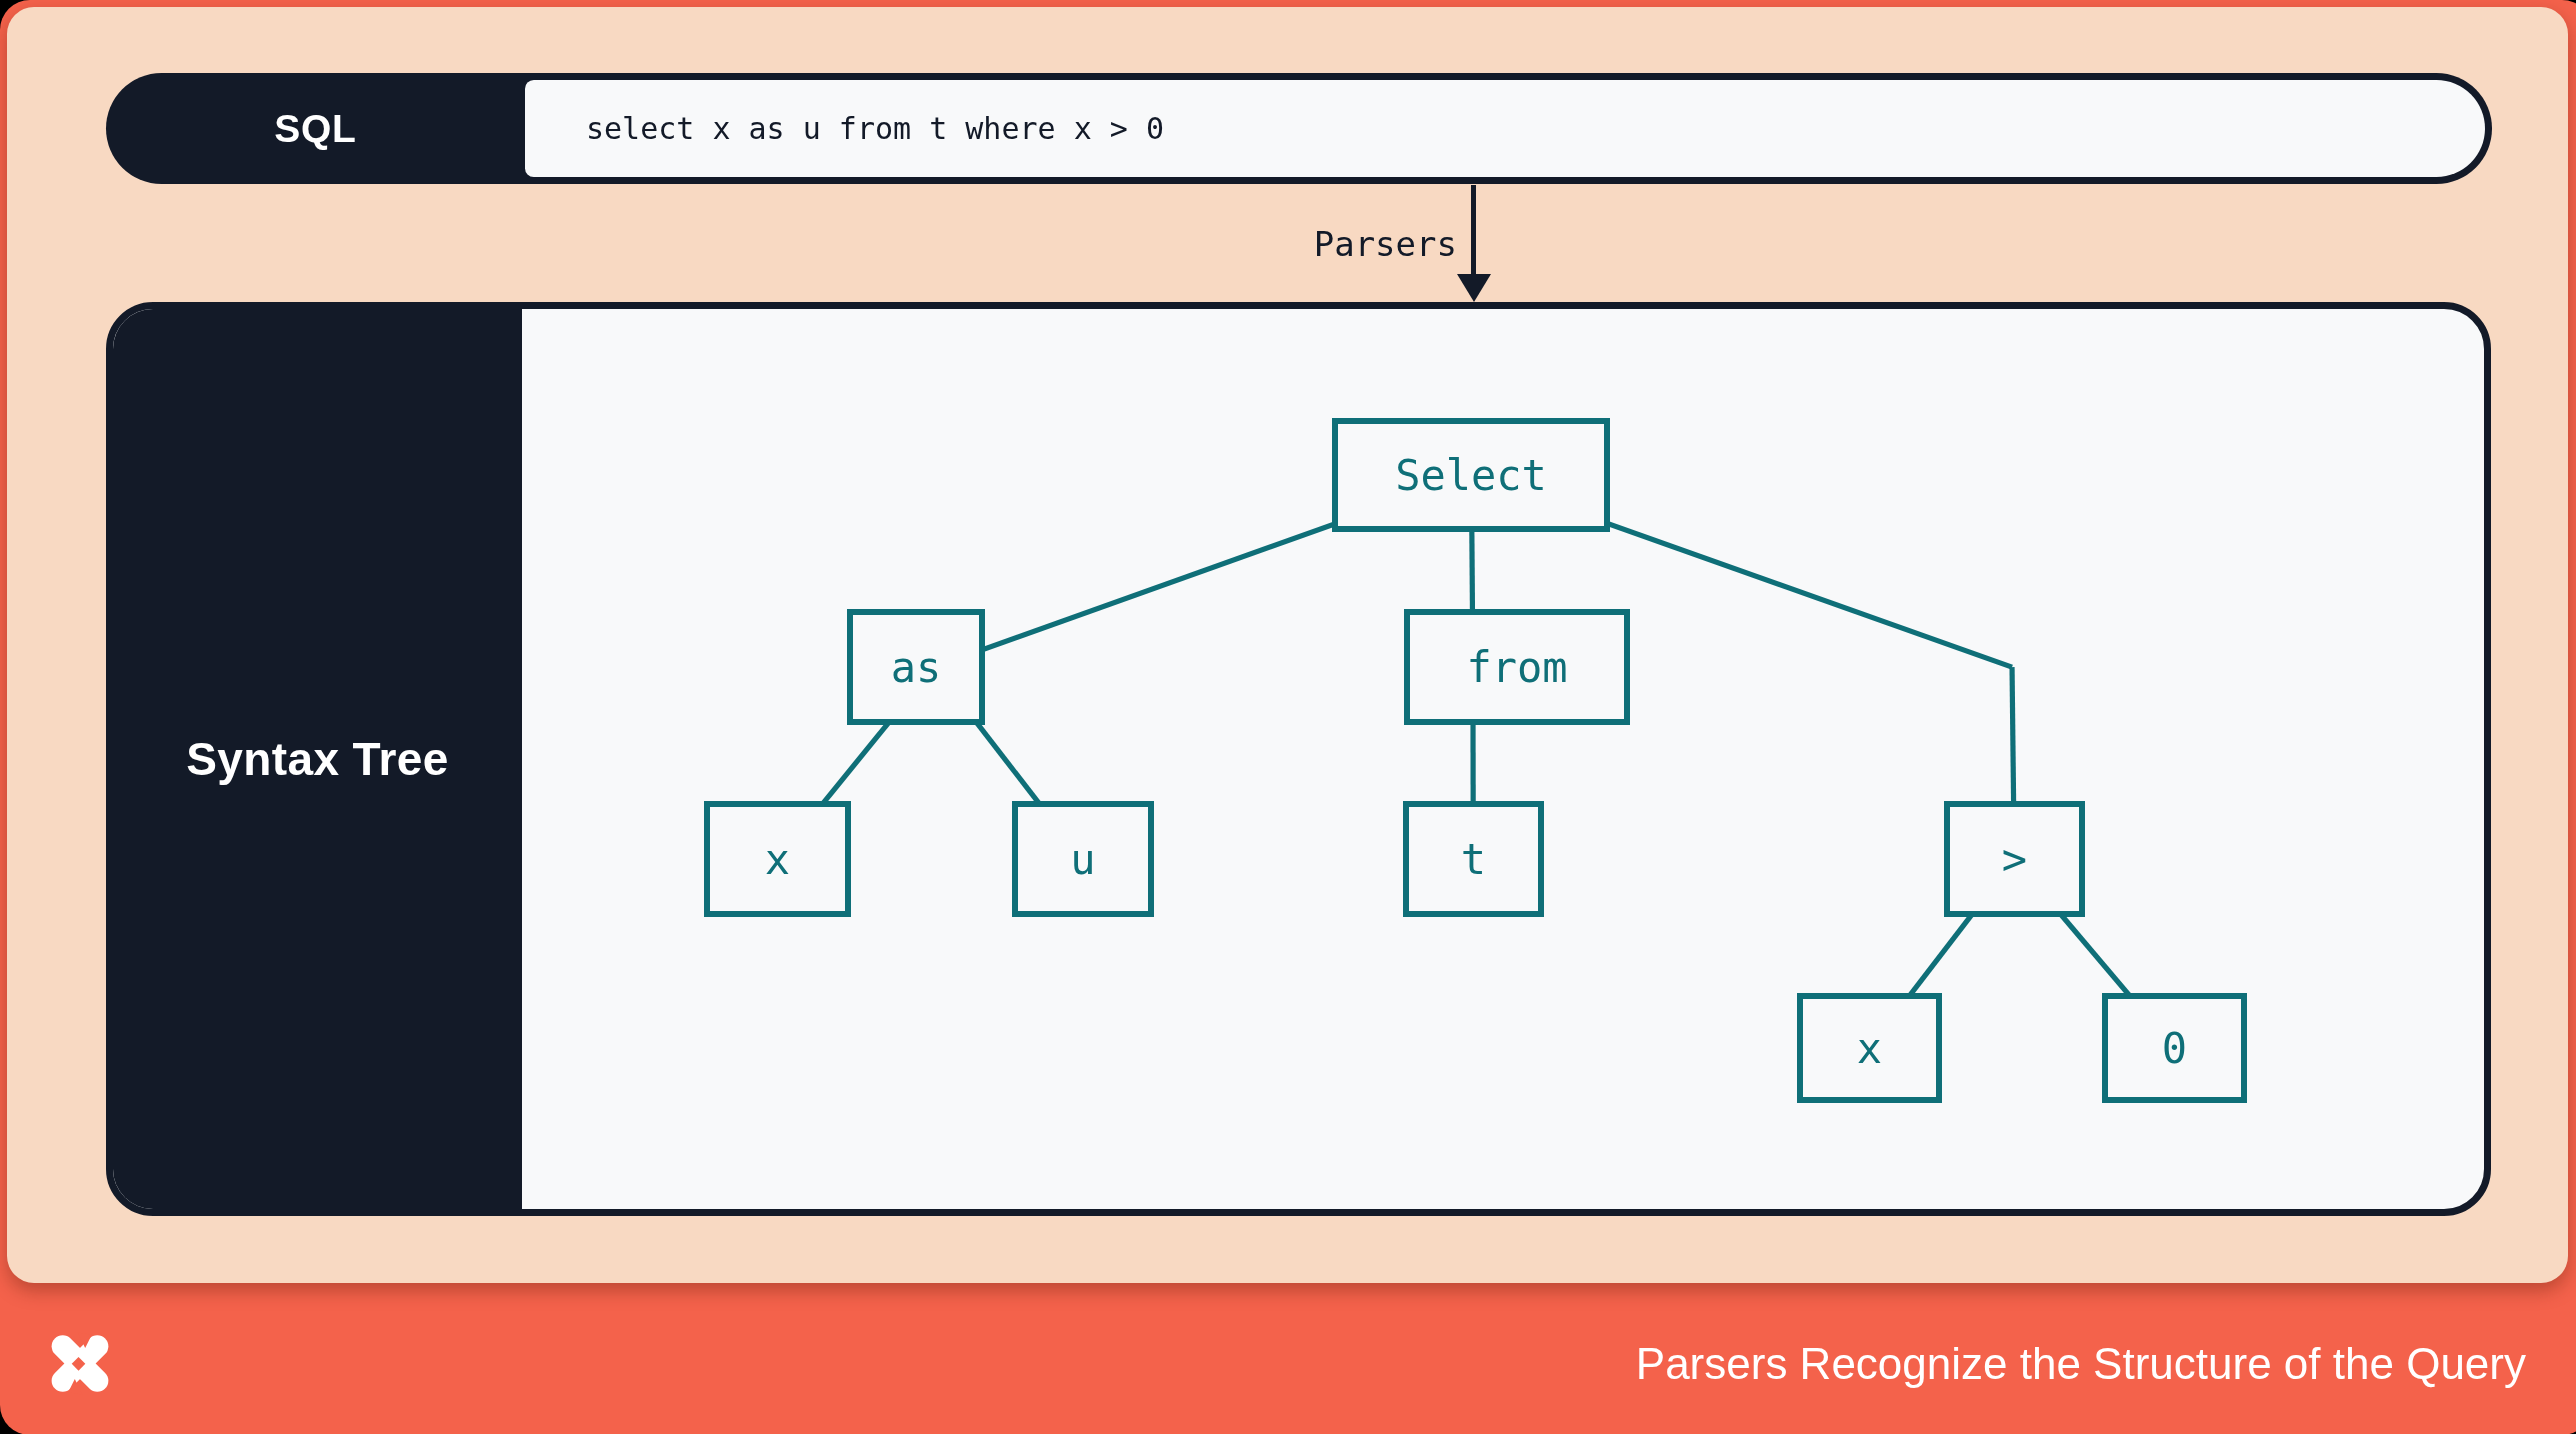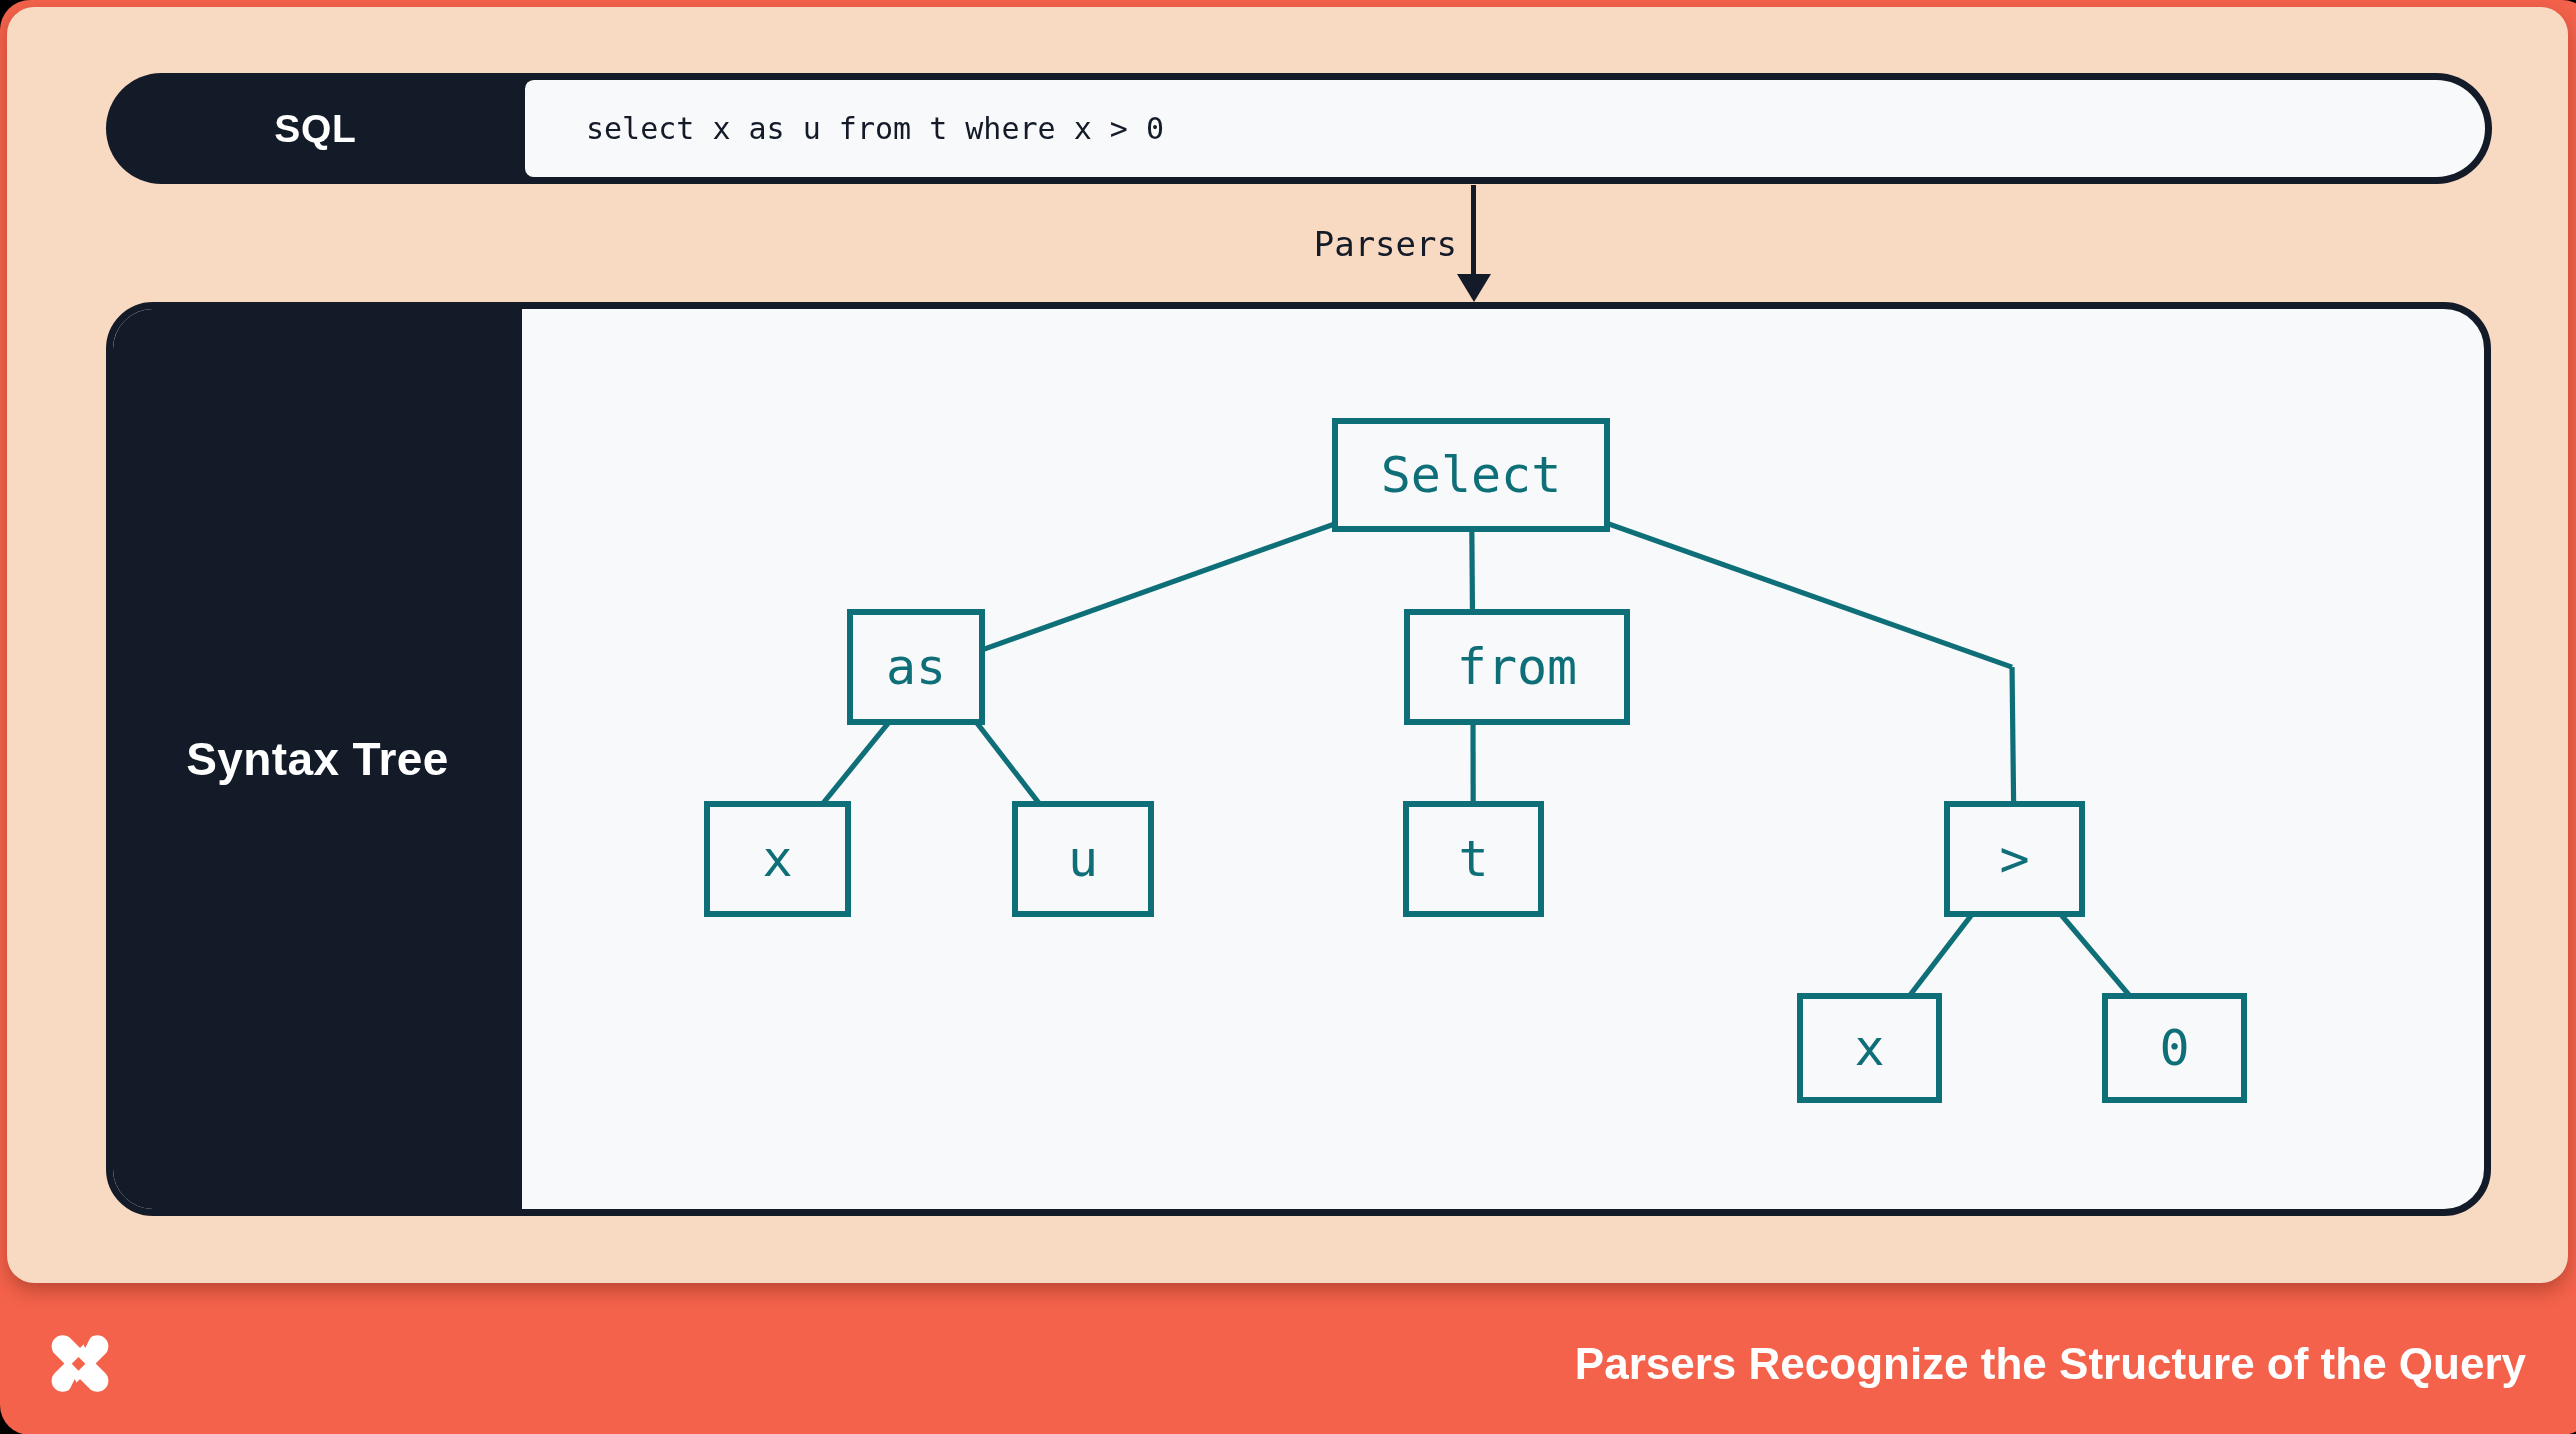--- a/index.html
+++ b/index.html
@@ -54,28 +54,28 @@
     display:flex; align-items:center; justify-content:center;
   }
   .sidebar-label { color:#ffffff; font-weight:bold; font-size:46px; letter-spacing:0.4px; }
   
   .tree-layer { position:absolute; left:0; top:0; width:2576px; height:1435px; pointer-events:none; }
   .edges { position:absolute; left:0; top:0; }
   .node {
     position:absolute; box-sizing:border-box;
     background:#f8f9fa; border:6px solid #0f6f78;
     display:flex; align-items:center; justify-content:center;
-    font-family:"DejaVu Sans Mono", monospace; font-size:50px; color:#0f6f78;
+    font-family:"DejaVu Sans Mono", monospace; font-size:42px; color:#0f6f78;
   }
   
   .footer { position:absolute; left:0; top:1284px; width:2576px; height:151px; }
   .logo { position:absolute; left:43px; top:40px; width:74px; height:79px; }
   .footer-title {
     position:absolute; right:50px; top:53px; height:53px; line-height:53px;
-    color:#ffffff; font-weight:bold; font-size:44px;text-align:right;
+    color:#ffffff; font-weight:normal; font-size:44px;text-align:right;
   }
 </style>
 </head>
 <body>
 
 <div class="canvas">
 
   <div class="peach"></div>
 
   <div class="sql-pill">

